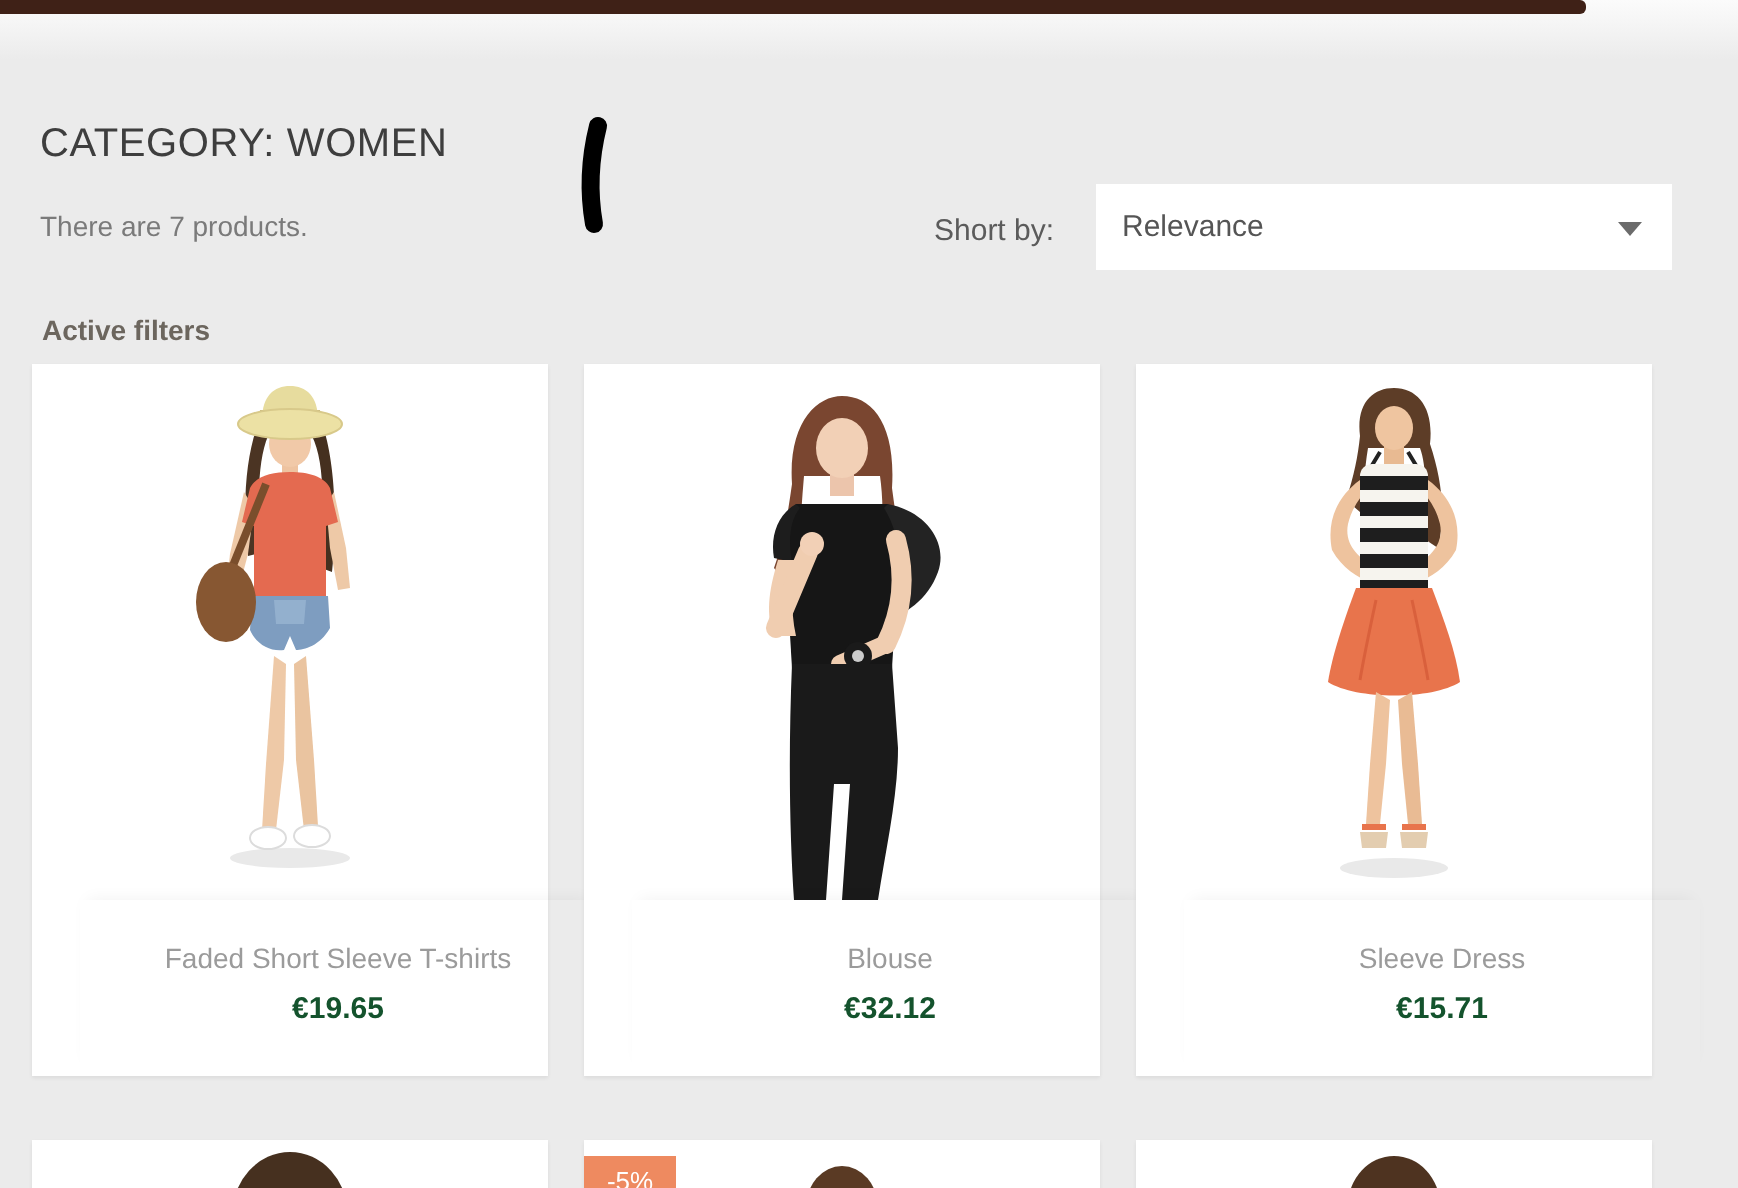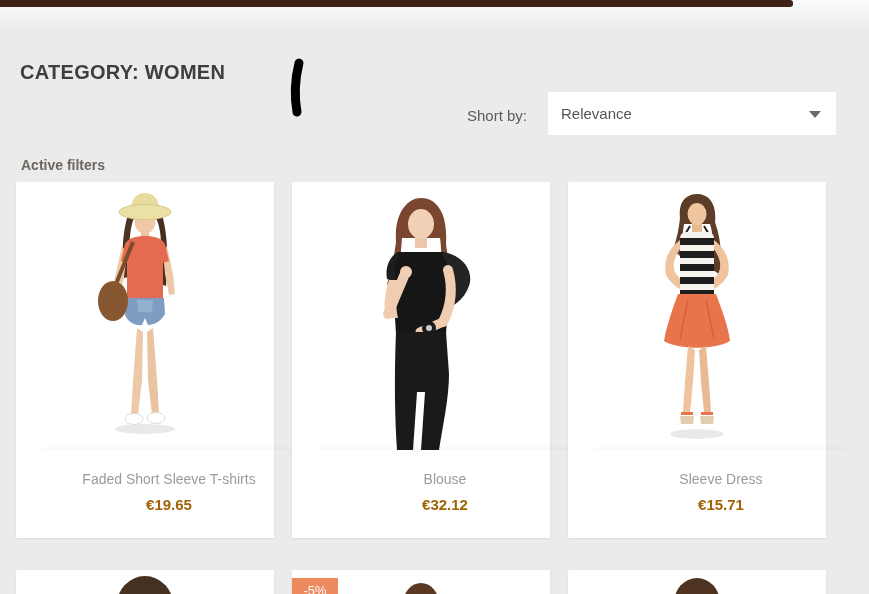--- a/index.html
+++ b/index.html
@@ -3,37 +3,37 @@
 <meta charset="utf-8">
 <style>
   html,body{margin:0;padding:0;}
   body{font-family:"Liberation Sans","DejaVu Sans",sans-serif;}
   .screen{
     position:relative;width:869px;height:594px;overflow:hidden;
     background:linear-gradient(180deg,#fbfbfb 0px,#f6f6f6 10px,#ebebeb 30px,#ebebeb 100%);
   }
   .top-bar{position:absolute;left:0;top:0;width:793px;height:7px;background:#3f2117;border-radius:0 3px 3px 0;}
   .pen-mark{position:absolute;left:287px;top:57px;}
-  .page-title{position:absolute;left:20px;top:61px;font-size:20px;font-weight:bold;color:#3e3e3e;letter-spacing:.3px;margin:0;}
+  .page-title{position:absolute;left:20px;top:61px;font-size:20px;font-weight:normal;color:#3e3e3e;letter-spacing:.3px;margin:0;}
   .subtitle{position:absolute;left:20px;top:105px;font-size:14px;color:#7a7a7a;}
   .sort-label{position:absolute;left:467px;top:107px;font-size:15px;color:#5b5b5b;}
   .sort-box{position:absolute;left:548px;top:92px;width:288px;height:43px;background:#ffffff;cursor:pointer;}
   .sort-value{position:absolute;left:13px;top:0;line-height:43px;font-size:15px;color:#555555;}
   .caret{position:absolute;right:15px;top:19px;width:0;height:0;
     border-left:6px solid transparent;border-right:6px solid transparent;border-top:7px solid #6b6b6b;}
   .filters-heading{position:absolute;left:21px;top:157px;font-size:14px;font-weight:bold;color:#6c665e;}
   .card{position:absolute;width:258px;background:#ffffff;box-shadow:0 1px 2px rgba(0,0,0,.07);}
   .row1{top:182px;height:356px;}
   .row2{top:570px;height:110px;}
   .c1{left:16px;} .c2{left:292px;} .c3{left:568px;}
   .photo{position:absolute;left:0;top:0;width:258px;height:268px;overflow:hidden;}
   .caption{position:absolute;left:0;bottom:0;width:258px;height:88px;text-align:center;
     box-shadow:0 -4px 8px -4px rgba(0,0,0,.06);box-sizing:border-box;padding-top:21px;margin-left:24px;}
   .p-name{font-size:14px;color:#9b9b9b;margin:0 0 9px 0;display:block;text-decoration:none;}
-  .p-price{font-size:15px;font-weight:bold;color:#a16207;}
+  .p-price{font-size:15px;font-weight:bold;color:#14532d;}
   .discount-badge{position:absolute;left:0;top:8px;width:46px;height:26px;background:#ee8a60;
     color:#ffffff;font-size:13px;line-height:26px;text-align:center;}
   .head-wrap{position:absolute;left:0;top:0;width:258px;height:110px;display:flex;justify-content:center;}
   .head{position:relative;border-radius:50% 50% 42% 42%;}
   .head.h1{width:58px;height:64px;margin-top:6px;background:#46301f;}
   .head.h2{width:36px;height:42px;margin-top:13px;background:#5a3a24;}
   .head.h3{width:46px;height:50px;margin-top:8px;background:#4e3320;}
 </style>
 </head>
 <body>
@@ -41,20 +41,21 @@
 <div class="screen">
 
   <div class="top-bar"></div>
 
   <h1 class="page-title">CATEGORY: WOMEN</h1>
 
   <svg class="pen-mark" width="22" height="62" viewBox="0 0 22 62">
     <path d="M12,6 C8,22 7,38 10,55" stroke="#000000" stroke-width="9" stroke-linecap="round" fill="none"></path>
   </svg>
 
+  <div class="subtitle">There are 7 products.</div>
 
   <div class="sort-label">Short by:</div>
 
   <div class="sort-box">
     <span class="sort-value">Relevance</span>
     <span class="caret"></span>
   </div>
 
   <div class="filters-heading">Active filters</div>
 

